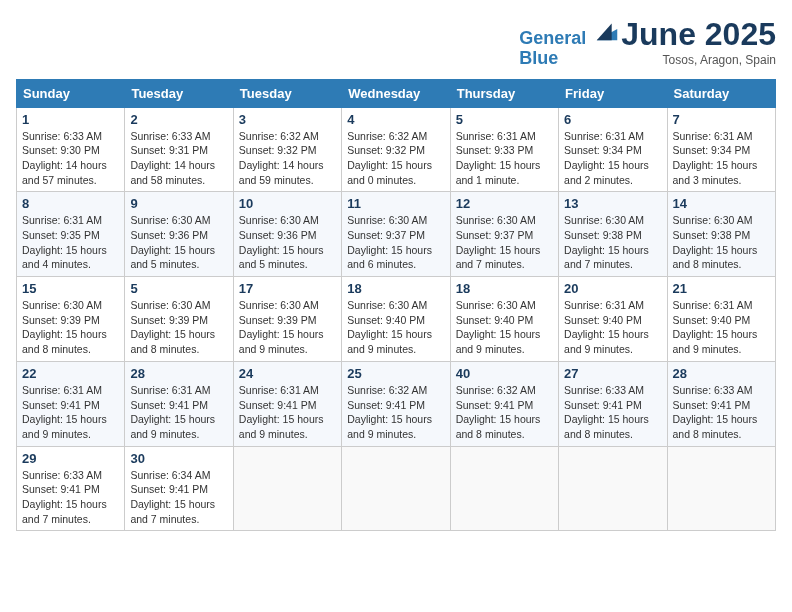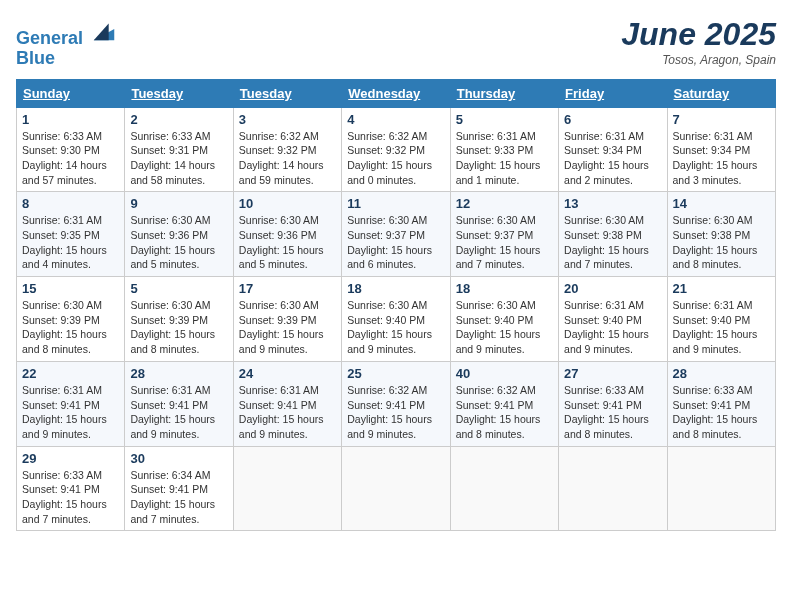--- a/index.html
+++ b/index.html
@@ -5,24 +5,23 @@
     * { box-sizing: border-box; margin: 0; padding: 0; }
     body {
       font-family: Arial, sans-serif;
       background: #fff;
       width: 792px;
       min-height: 612px;
       padding: 16px;
     }
     .header {
       display: flex;
-      justify-content: space-between;
+      justify-content: flex-end;
       align-items: flex-start;
       margin-bottom: 10px;
-      gap: 48px;
     }
     .logo {
       display: flex;
       align-items: center;
     }
     .logo-text {
       font-size: 18px;
       font-weight: bold;
       color: #1a3a5c;
       line-height: 1.1;
@@ -30,21 +29,20 @@
     .logo-text span {
       color: #2e7bb5;
     }
     .logo-icon {
       width: 28px;
       height: 28px;
       margin-left: 2px;
     }
     .title-block {
       text-align: right;
-      font-style: italic;
     }
     .month-title {
       font-size: 32px;
       font-weight: bold;
       color: #1a3a5c;
     }
     .location {
       font-size: 12px;
       color: #555;
     }
@@ -54,21 +52,20 @@
       font-size: 11px;
     }
     thead tr th {
       background-color: #2e7bb5;
       color: #fff;
       text-align: left;
       padding: 6px 6px;
       font-size: 13px;
       font-weight: bold;
       border: 1px solid #2e7bb5;
-      text-decoration: underline;
     }
     tbody tr td {
       border: 1px solid #ccc;
       vertical-align: top;
       padding: 4px 5px;
       width: 14.28%;
       min-height: 80px;
       background: #fff;
     }
     tbody tr:nth-child(even) td {

